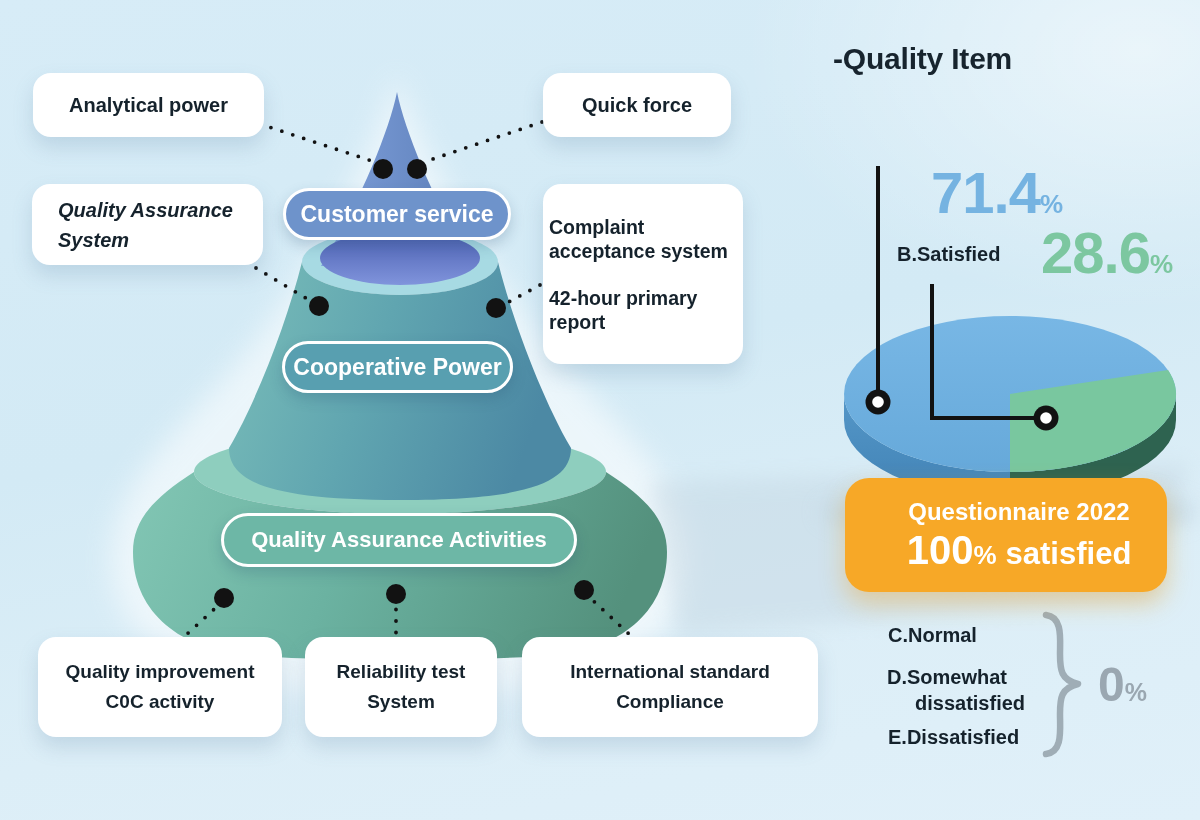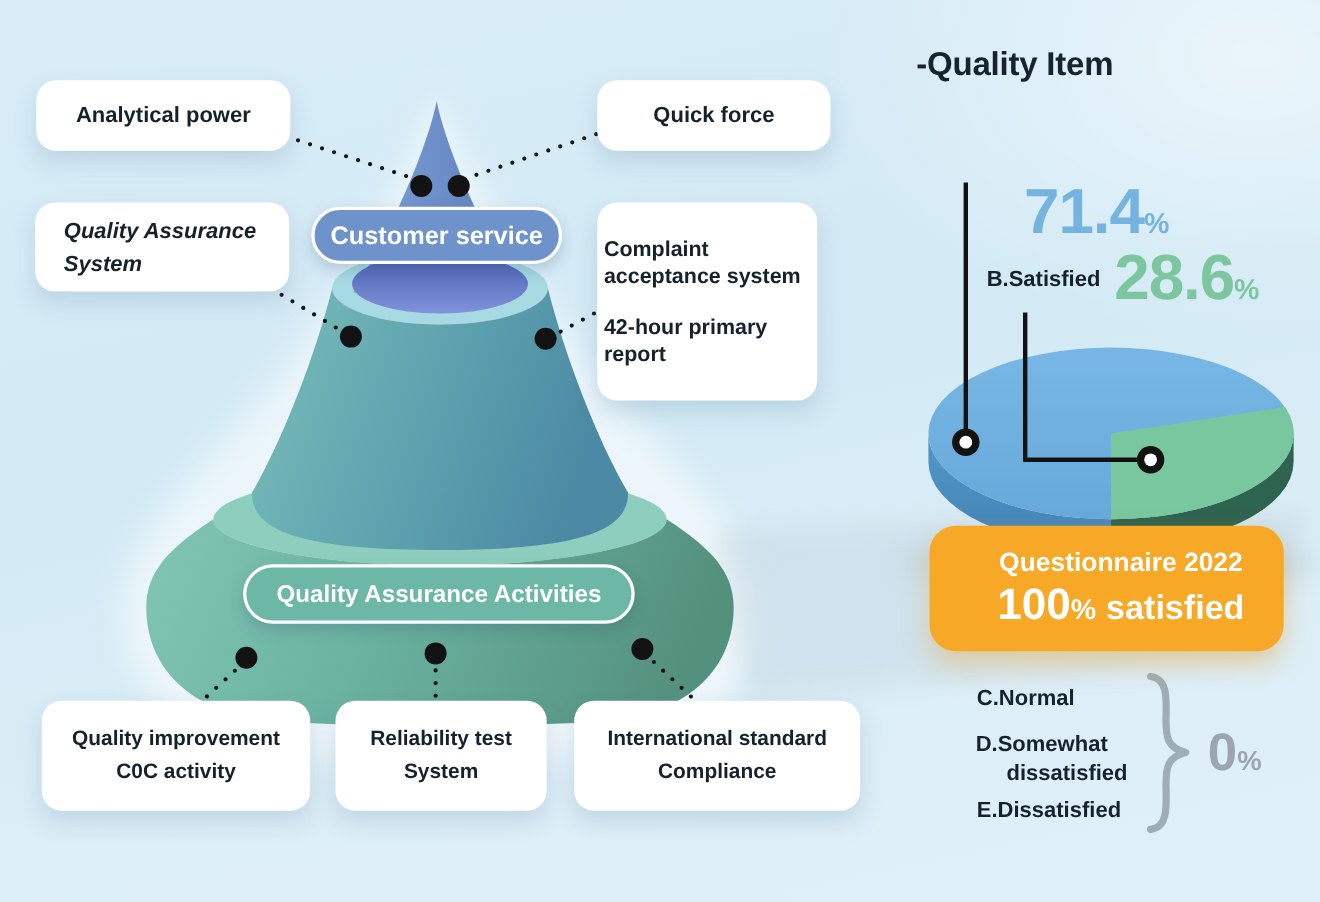--- a/index.html
+++ b/index.html
@@ -22,21 +22,21 @@
   .pill{
     border:3px solid #ffffff;border-radius:30px;color:#ffffff;font-weight:700;
     display:flex;align-items:center;justify-content:center;box-sizing:border-box;
     box-shadow:0 6px 14px rgba(35,75,110,.22);white-space:nowrap;
   }
   .title{font-size:30px;line-height:38px;font-weight:800;color:#17242e;letter-spacing:-.2px;}
   .lbl{font-size:20px;font-weight:700;color:#15222c;white-space:nowrap;}
   .bignum{font-weight:800;font-size:58px;line-height:58px;letter-spacing:-1px;white-space:nowrap;}
   .bignum .u{font-size:26px;letter-spacing:0;}
   .blue{color:#75b3e1;}
-  .green{color:#7cc7a0;}
+  .green{color:#7cc7a0;margin-left:28px;}
   .gray{color:#9aa7b1;}
   .card{
     background:#f7a827;border-radius:24px;color:#ffffff;text-align:center;
     box-shadow:0 12px 24px rgba(243,166,40,.38);
     display:flex;flex-direction:column;justify-content:center;box-sizing:border-box;gap:2px;padding-left:26px;
   }
   .card .l1{font-size:24px;font-weight:700;}
   .card .l2{display:flex;justify-content:center;align-items:baseline;font-weight:800;}
   .card .l2 .v{font-size:40px;}
   .card .l2 .u{font-size:26px;}
@@ -121,27 +121,28 @@
       <circle cx="878" cy="402" r="12.5" fill="#121212"></circle>
       <circle cx="878" cy="402" r="5.8" fill="#ffffff"></circle>
       <circle cx="1046" cy="418" r="12.5" fill="#121212"></circle>
       <circle cx="1046" cy="418" r="5.8" fill="#ffffff"></circle>
     </g>
 
     <path fill="none" stroke="#9FADB6" stroke-width="6.5" stroke-linecap="round" stroke-linejoin="round" d="M1046 615 C1063 617,1060 639,1060 654 C1060 670,1061 680,1078 684 C1061 688,1060 698,1060 714 C1060 730,1063 752,1046 754"></path>
   </svg>
 
   <div class="abs pill" style="left:283px;top:188px;width:228px;height:52px;background:#6E93CB;font-size:23px;">Customer service</div>
+  <div class="abs pill" style="left:282px;top:341px;width:231px;height:52px;background:#589FB0;font-size:23px;">Cooperative Power</div>
   <div class="abs pill" style="left:221px;top:513px;width:356px;height:54px;background:#6DB7A6;font-size:22px;">Quality Assurance Activities</div>
 
   <div class="abs box center" style="left:33px;top:73px;width:231px;height:64px;font-size:20px;">
     <div class="inner">Analytical power</div>
   </div>
 
-  <div class="abs box center" style="left:543px;top:73px;width:212px;height:64px;font-size:20px;justify-content:center;">
+  <div class="abs box center" style="left:543px;top:73px;width:188px;height:64px;font-size:20px;justify-content:center;">
     <div class="inner">Quick force</div>
   </div>
 
   <div class="abs box" style="left:32px;top:184px;width:231px;height:81px;font-size:20px;line-height:30px;padding-left:26px;padding-right:14px;font-style:italic;">
     <div>Quality Assurance System</div>
   </div>
 
   <div class="abs box" style="left:543px;top:184px;width:200px;height:180px;font-size:19.5px;line-height:24px;padding:16px 14px 16px 6px;">
     <div class="inner">
       <div>Complaint acceptance system</div>
@@ -151,21 +152,21 @@
   </div>
 
   <div class="abs box center" style="left:38px;top:637px;width:244px;height:100px;font-size:19px;line-height:30px;padding:0 18px;">
     <div class="inner">Quality improvement C0C activity</div>
   </div>
 
   <div class="abs box center" style="left:305px;top:637px;width:192px;height:100px;font-size:19px;line-height:30px;padding:0 12px;">
     <div class="inner">Reliability test System</div>
   </div>
 
-  <div class="abs box center" style="left:522px;top:637px;width:260px;height:100px;font-size:19px;line-height:30px;padding:0 14px;">
+  <div class="abs box center" style="left:522px;top:637px;width:296px;height:100px;font-size:19px;line-height:30px;padding:0 14px;">
     <div class="inner">International standard Compliance</div>
   </div>
 
   <div class="abs title" style="left:833px;top:40px;width:360px;">
     <div>-Quality Item</div>
   </div>
 
 
   <div class="abs bignum blue" style="left:931px;top:164px;">
     <span>71.4</span><span class="u">%</span>

